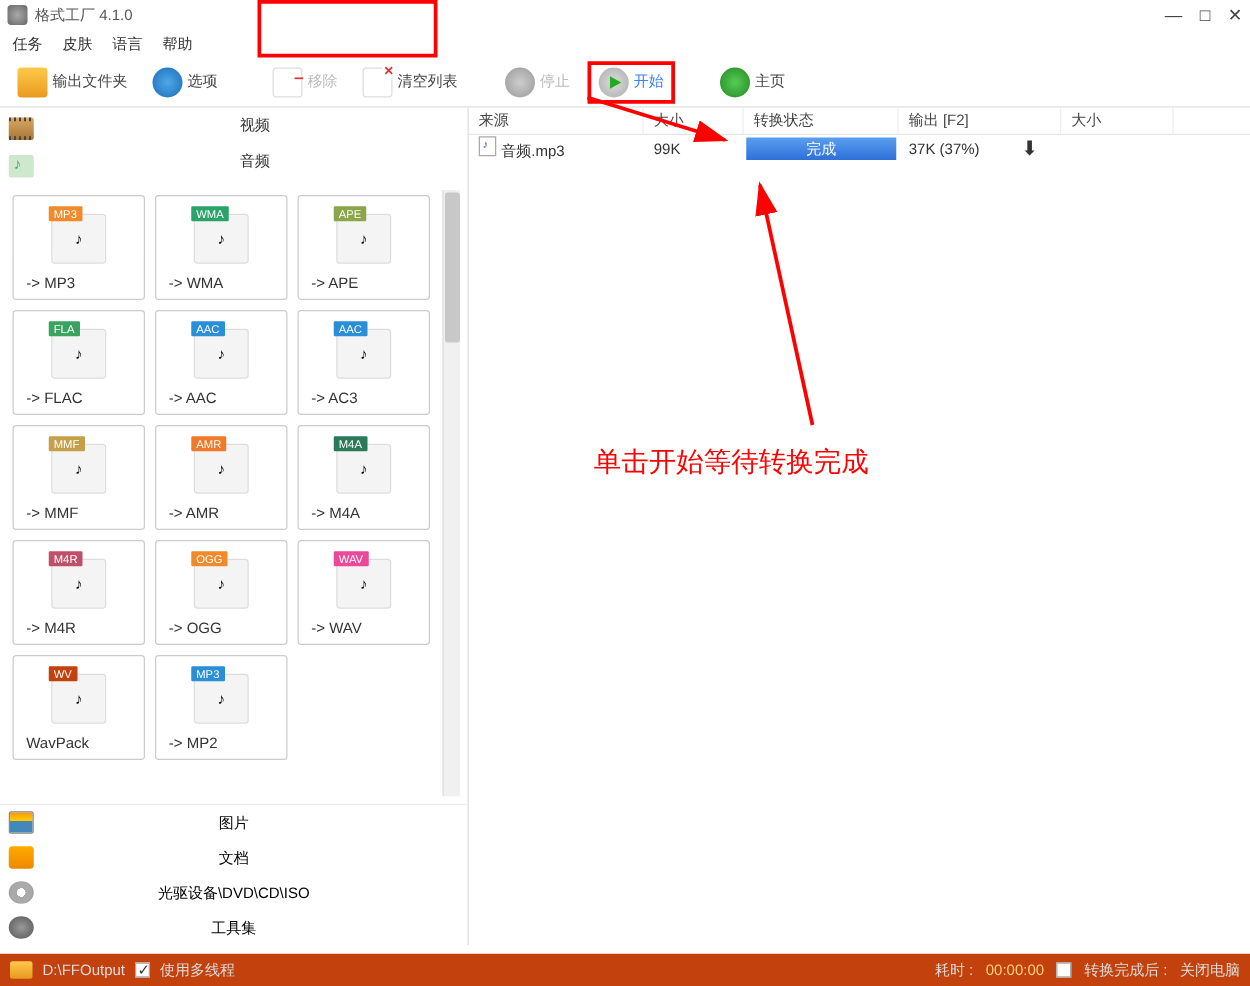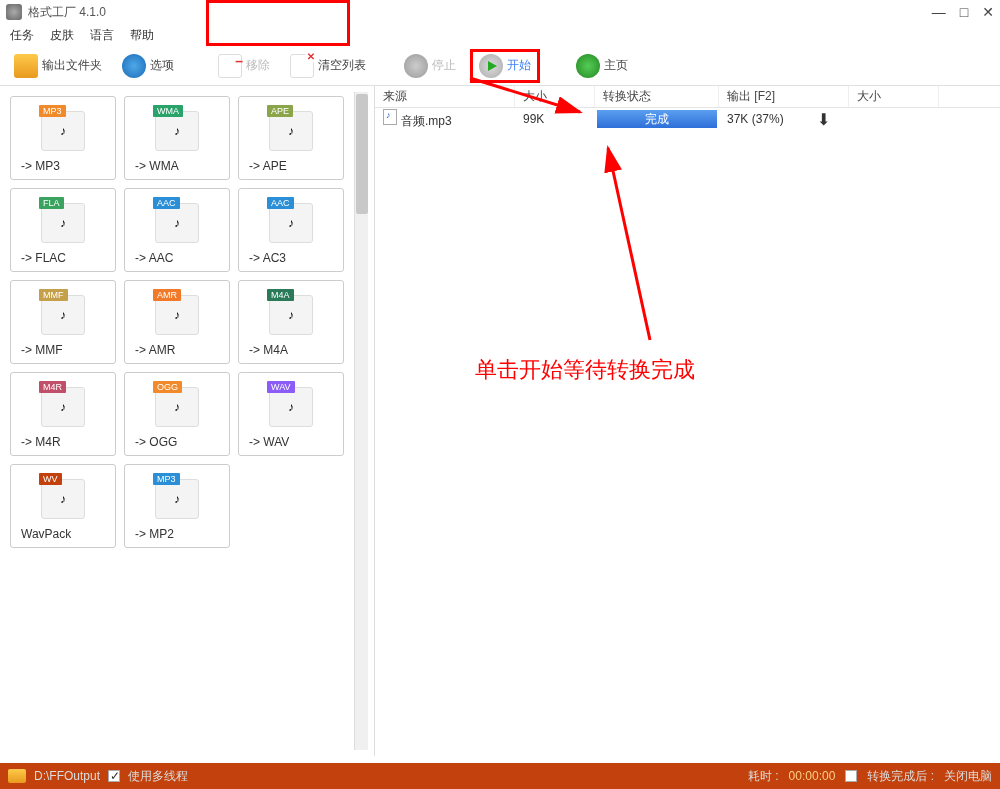--- a/index.html
+++ b/index.html
@@ -121,20 +121,34 @@
   <div style="width:14px"></div>
   <div class="tbtn">
       <span class="tico t-home"></span>
       <span>主页</span>
     </div>
 </div>
 
 <div class="workspace">
 
   <div class="leftpane">
+    <div style="display:flex">
+      <div class="iconcol">
+        <div class="srow">
+            <span class="sico s-video"></span>
+          </div>
+        <div class="srow">
+            <span class="sico s-audio"></span>
+          </div>
+      </div>
+      <div style="flex:1">
+        <div class="cat-label">视频</div>
+        <div class="cat-label">音频</div>
+      </div>
+    </div>
 
     <div class="scroll-area">
       <div class="grid-wrap">
         <div class="grid" id="grid">
             <div class="tile">
               <div class="badge" style="background:#f08a2a">MP3</div>
               <div class="ticon">♪</div>
               <div class="lbl">-&gt; MP3</div>
             </div>
             <div class="tile">
@@ -181,41 +195,67 @@
               <div class="badge" style="background:#c0506a">M4R</div>
               <div class="ticon">♪</div>
               <div class="lbl">-&gt; M4R</div>
             </div>
             <div class="tile">
               <div class="badge" style="background:#f08a2a">OGG</div>
               <div class="ticon">♪</div>
               <div class="lbl">-&gt; OGG</div>
             </div>
             <div class="tile">
-              <div class="badge" style="background:#8b5cf6">WAV</div>
+              <div class="badge" style="background:#ec4899">WAV</div>
               <div class="ticon">♪</div>
               <div class="lbl">-&gt; WAV</div>
             </div>
             <div class="tile">
               <div class="badge" style="background:#c2410c">WV</div>
               <div class="ticon">♪</div>
               <div class="lbl">WavPack</div>
             </div>
             <div class="tile">
               <div class="badge" style="background:#2a8fd6">MP3</div>
               <div class="ticon">♪</div>
               <div class="lbl">-&gt; MP2</div>
             </div>
           </div>
       </div>
       <div class="scrollbar">
           <div class="sthumb"></div>
         </div>
     </div>
 
+    <div class="bottom-cats">
+      <div class="brow">
+          <div class="bicon">
+            <span class="sico s-pic"></span>
+          </div>
+          <div class="blabel">图片</div>
+        </div>
+      <div class="brow">
+          <div class="bicon">
+            <span class="sico s-doc"></span>
+          </div>
+          <div class="blabel">文档</div>
+        </div>
+      <div class="brow">
+          <div class="bicon">
+            <span class="sico s-disc"></span>
+          </div>
+          <div class="blabel">光驱设备\DVD\CD\ISO</div>
+        </div>
+      <div class="brow">
+          <div class="bicon">
+            <span class="sico s-tool"></span>
+          </div>
+          <div class="blabel">工具集</div>
+        </div>
+    </div>
   </div>
 
   <div class="rightpane">
     <div class="rheaders">
       <div style="width:140px">来源</div>
       <div style="width:80px">大小</div>
       <div style="width:124px">转换状态</div>
       <div style="width:130px">输出 [F2]</div>
       <div style="width:90px">大小</div>
     </div>

